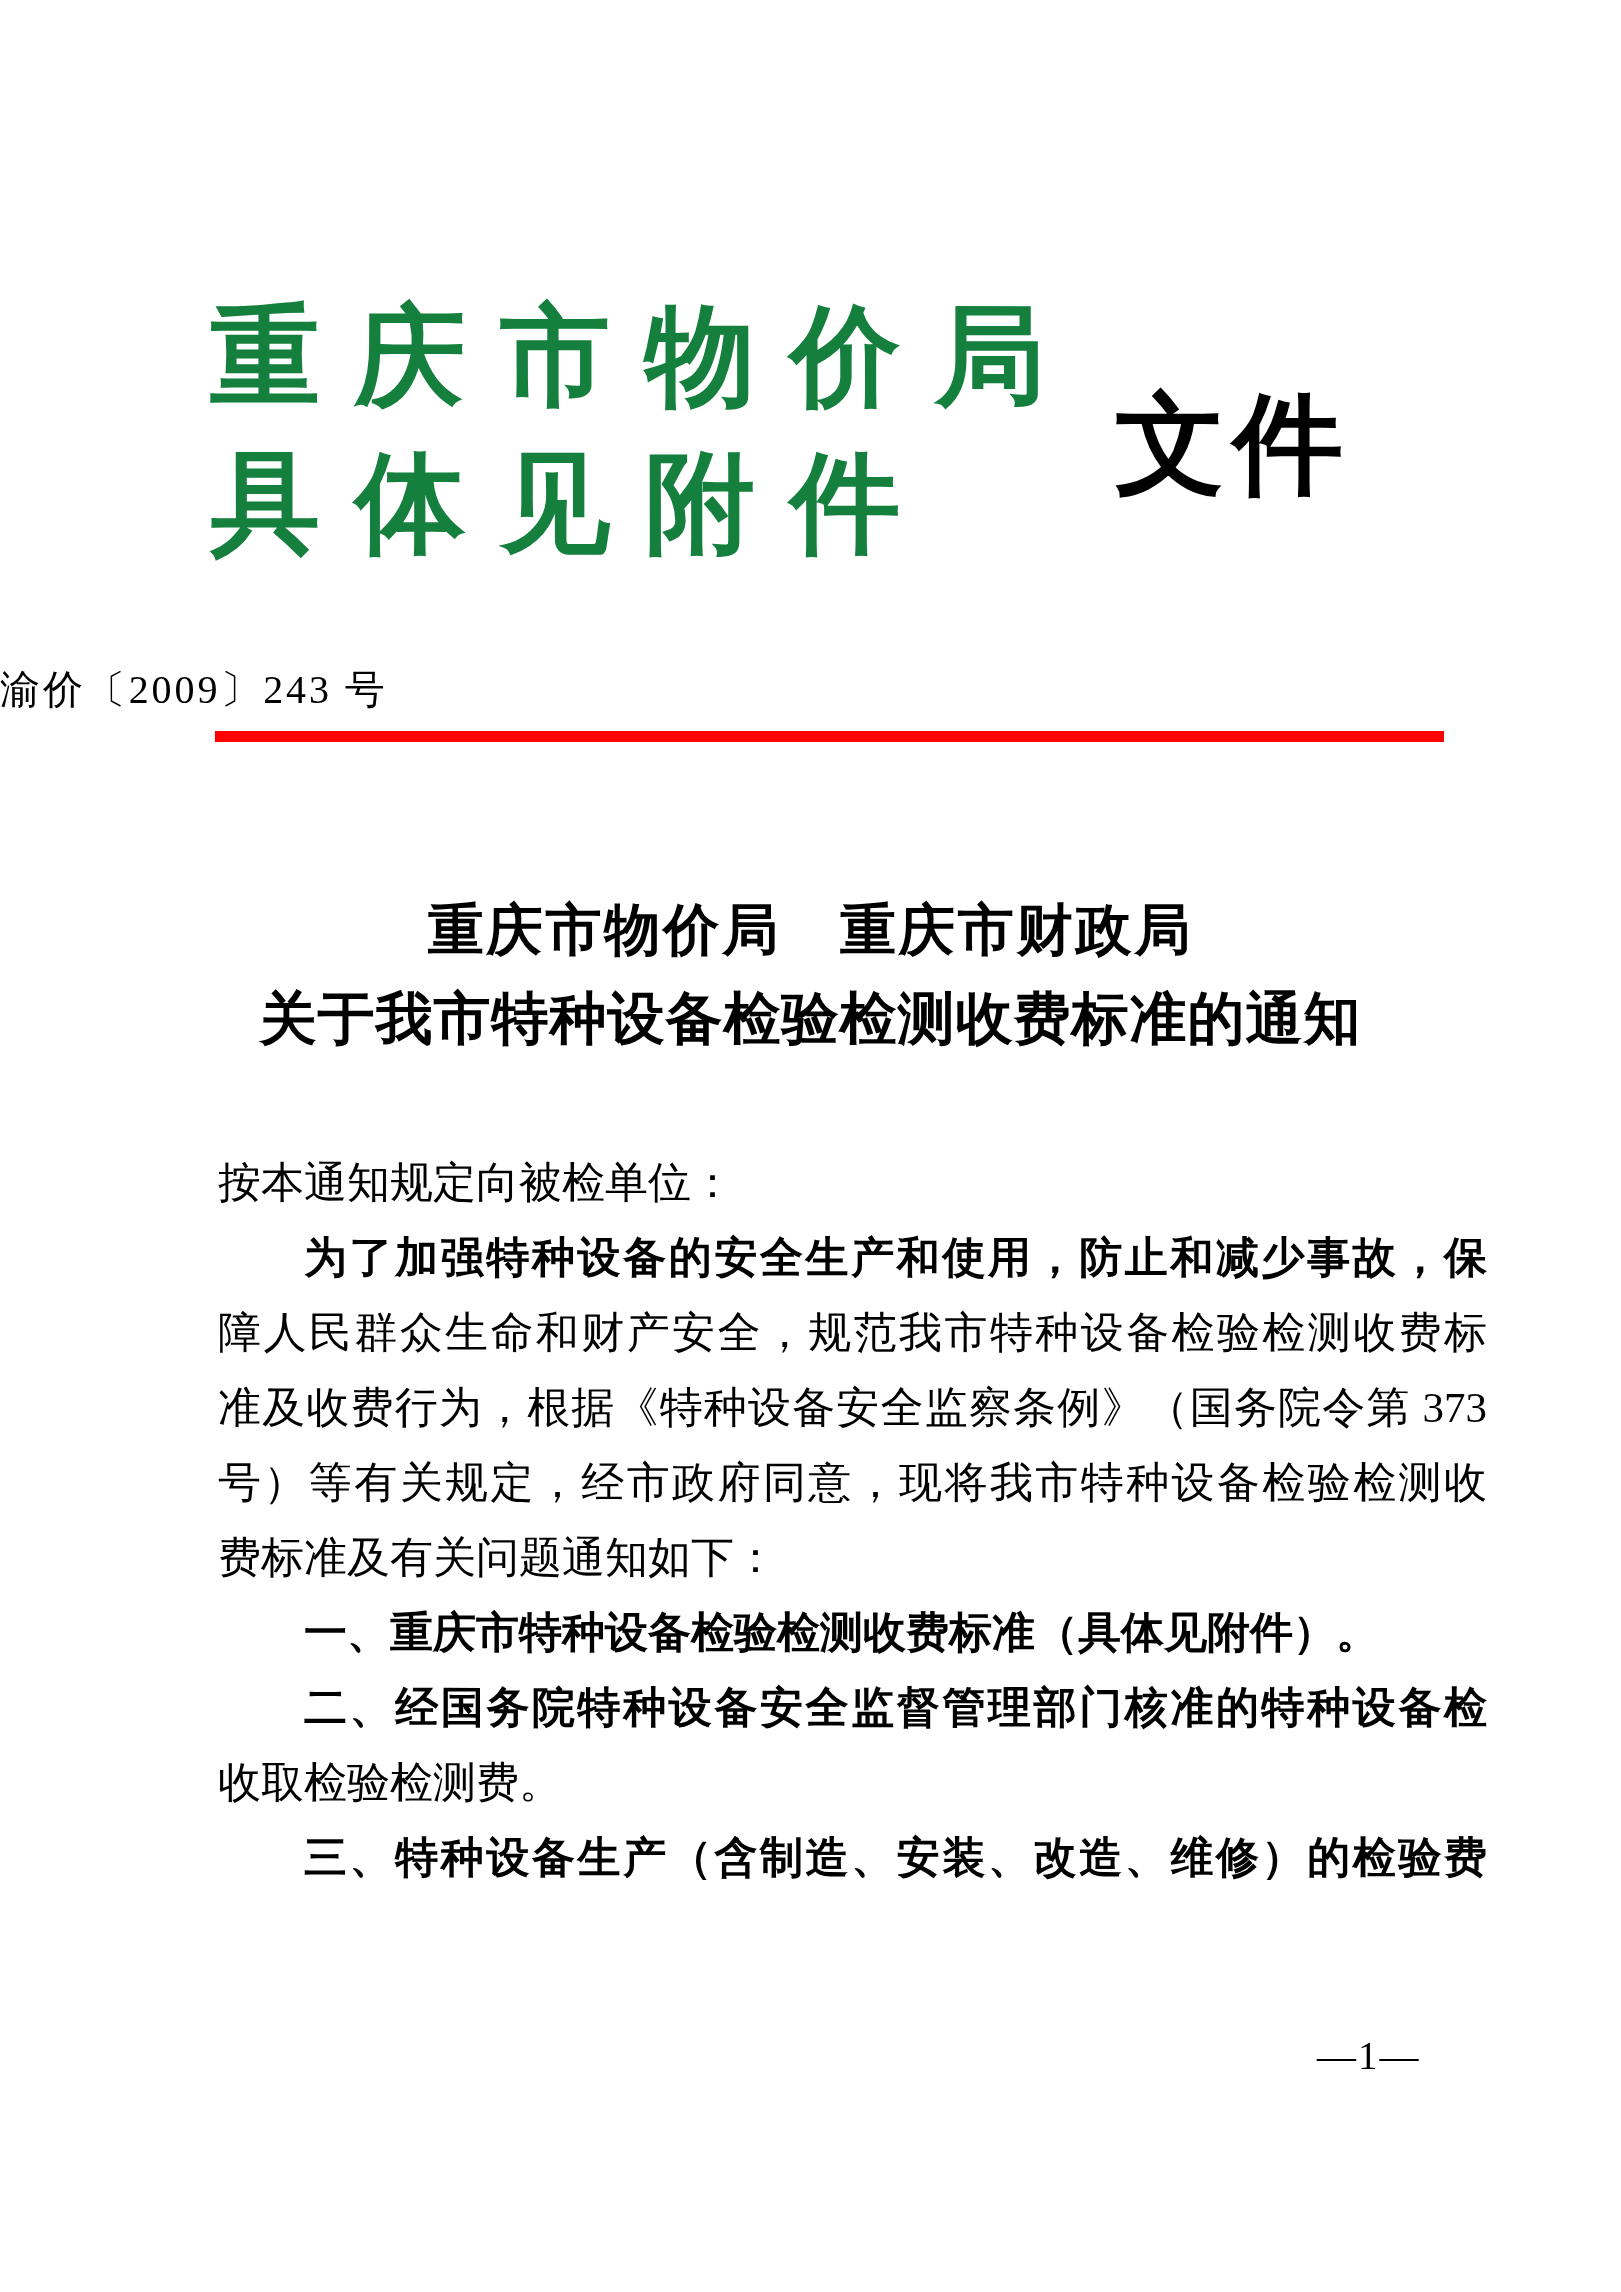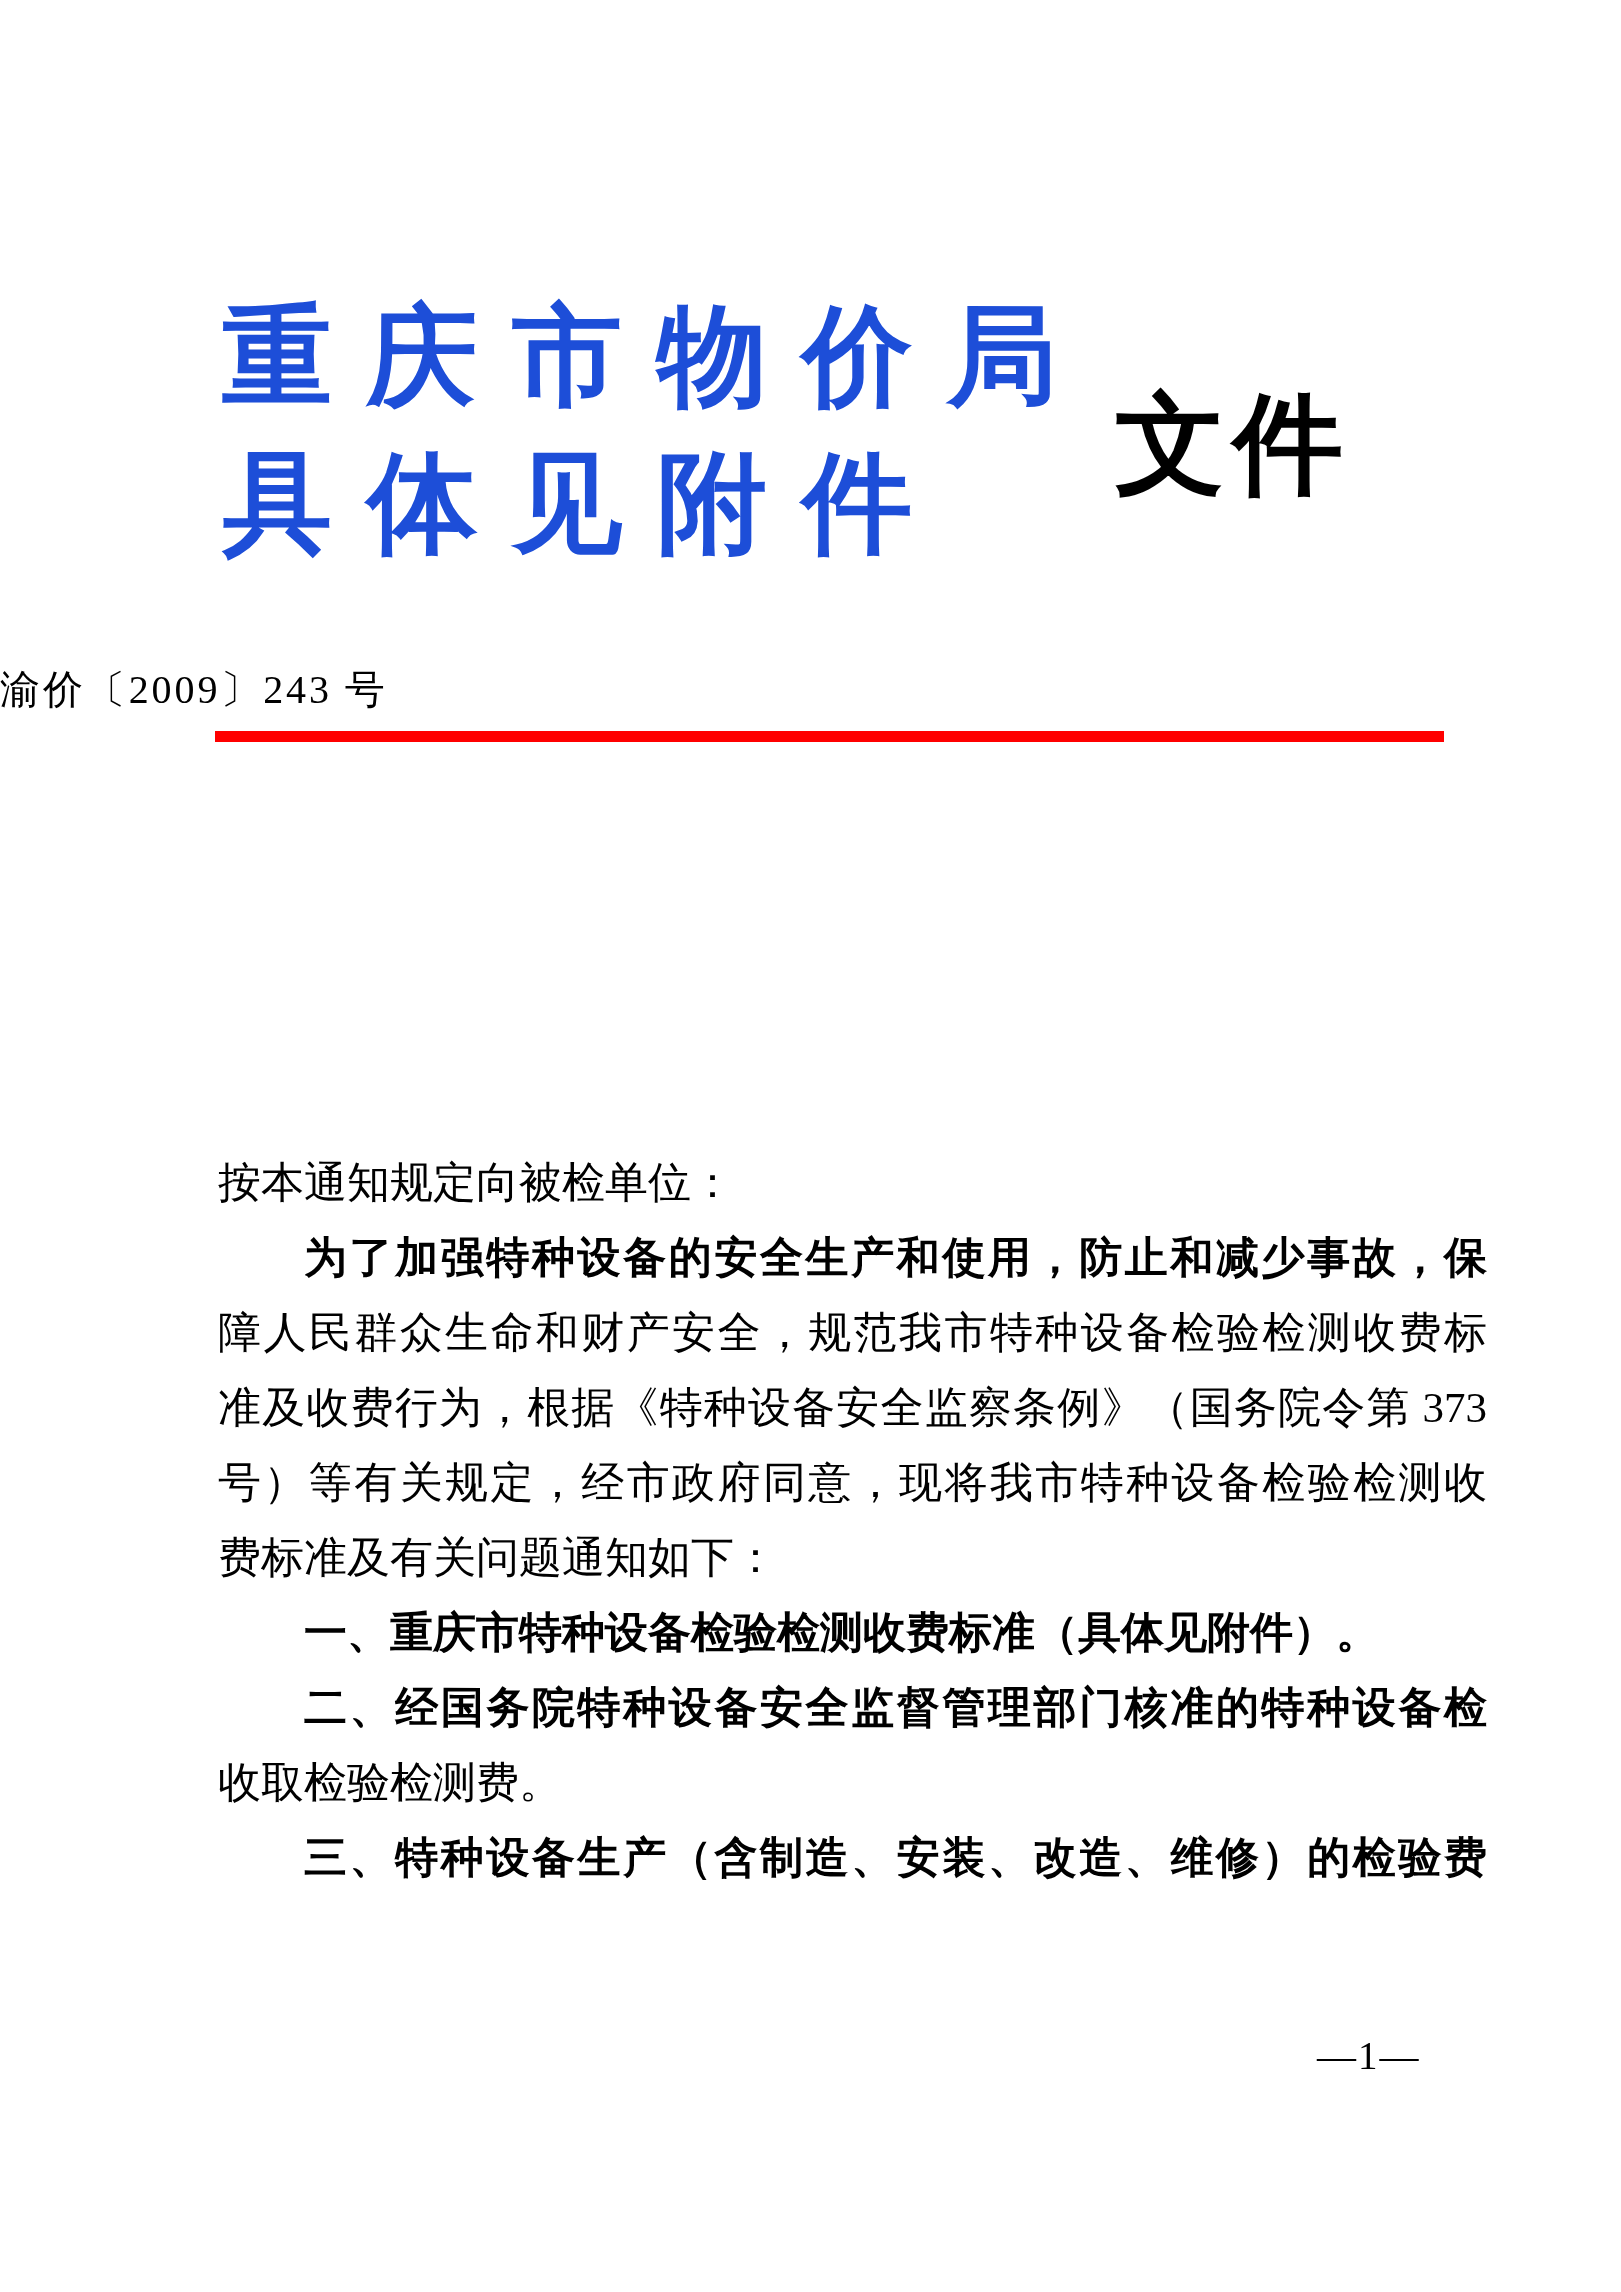--- a/index.html
+++ b/index.html
@@ -10,22 +10,22 @@
     margin: 0 auto;
     background: #ffffff;
     font-family: "Liberation Serif", "DejaVu Serif", serif;
     color: #000000;
     overflow: hidden;
   }
 
   
   .agency-line {
     position: absolute;
-    left: 222px;
-    color: #1d4ed8;
+    left: 210px;
+    color: #15803d;
     font-size: 110px;
     font-weight: bold;
     line-height: 1;
     letter-spacing: 35px;
     white-space: nowrap;
   }
   .agency-line.line1 { top: 302px; }
   .agency-line.line2 { top: 449px; }
 
   
@@ -122,20 +122,24 @@
   <div class="agency-line line1">重庆市物价局</div>
 
   <div class="agency-line line2">具体见附件</div>
 
   <div class="doc-type">文件</div>
 
   <div class="doc-number">渝价〔2009〕243 号</div>
 
   <div class="red-rule"></div>
 
+  <div class="title">
+    <div class="title-line1">重庆市物价局　重庆市财政局</div>
+    <div class="title-line2">关于我市特种设备检验检测收费标准的通知</div>
+  </div>
 
   <div class="body-block">
     <div class="body-line">按本通知规定向被检单位：</div>
     <div class="body-line indent justify">为了加强特种设备的安全生产和使用，防止和减少事故，保</div>
     <div class="body-line justify">障人民群众生命和财产安全，规范我市特种设备检验检测收费标</div>
     <div class="body-line justify">准及收费行为，根据《特种设备安全监察条例》（国务院令第 373</div>
     <div class="body-line justify">号）等有关规定，经市政府同意，现将我市特种设备检验检测收</div>
     <div class="body-line">费标准及有关问题通知如下：</div>
     <div class="body-line indent">一、重庆市特种设备检验检测收费标准（具体见附件）。</div>
     <div class="body-line indent justify">二、经国务院特种设备安全监督管理部门核准的特种设备检</div>

